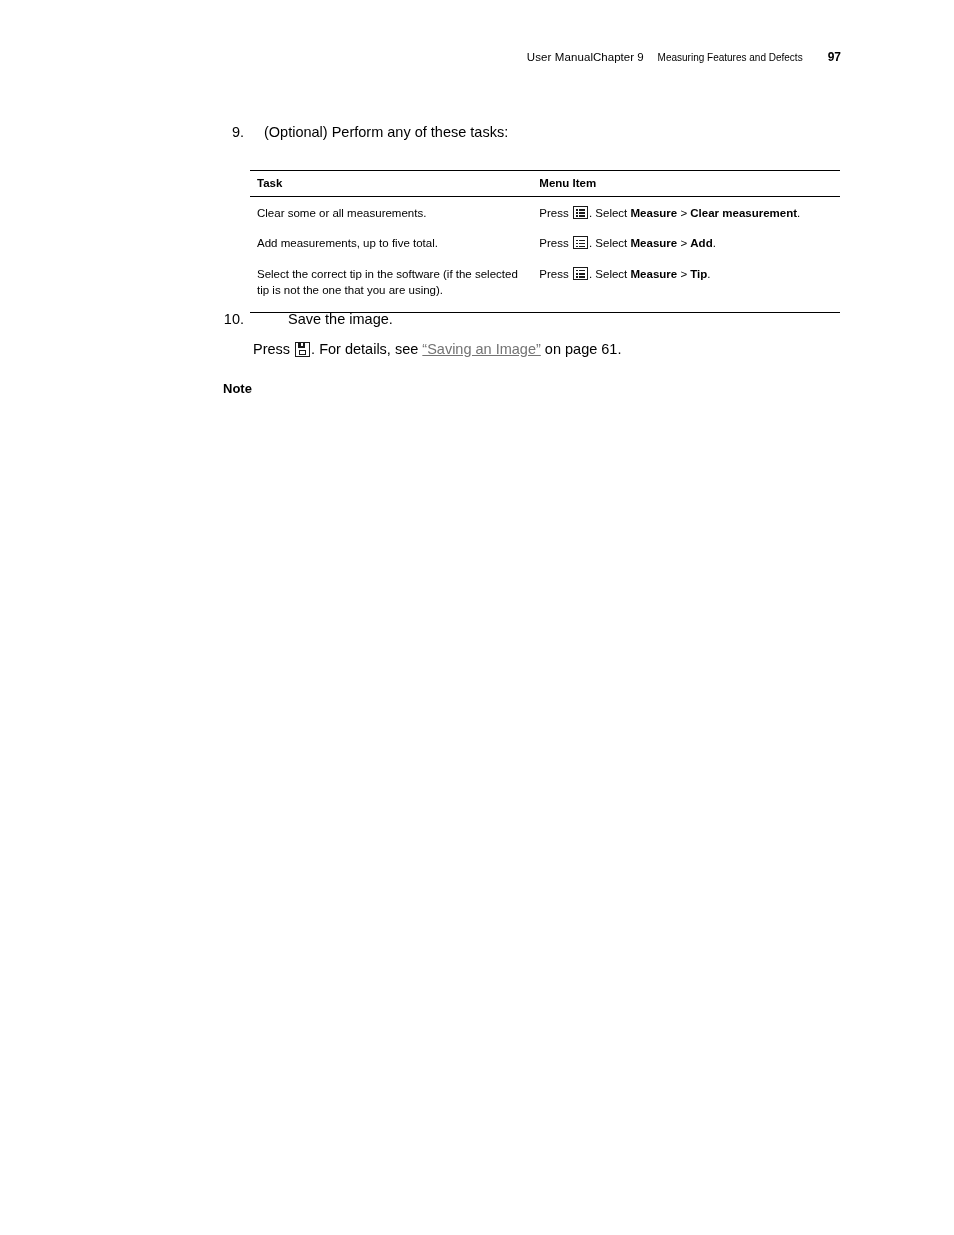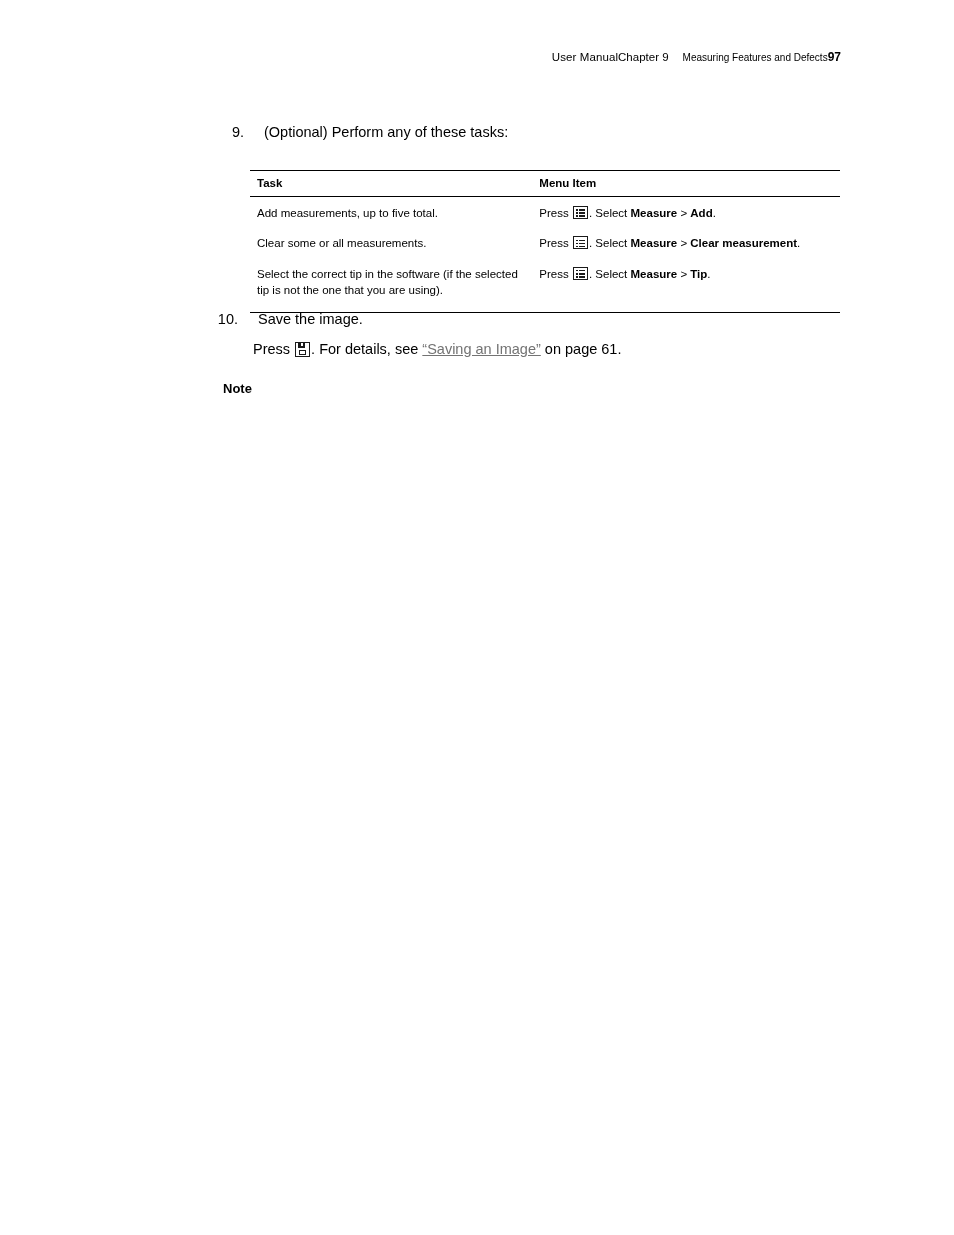--- a/index.html
+++ b/index.html
@@ -30,21 +30,21 @@
   .header-left {
     font-size: 11.5px;
     letter-spacing: 0.1px;
   }
   .header-right {
     display: flex;
     align-items: baseline;
   }
   .header-chapter { font-size: 11.5px; }
   .header-chapter-title { font-size: 10px; margin-left: 14px; }
-  .header-pagenum { font-size: 12px; font-weight: bold; }
+  .header-pagenum { font-size: 12px; font-weight: bold; margin-left: 25px; }
 
   
   .content {
     position: absolute;
     left: 0;
     top: 0;
     width: 954px;
   }
 
   .step {
@@ -57,21 +57,21 @@
     text-align: right;
     font-size: 14.5px;
     flex: 0 0 auto;
   }
   .step-text {
     margin-left: 20px;
     font-size: 14.5px;
   }
 
   .step-9  { left: 211px; top: 124px; }
-  .step-10 { left: 205px; top: 311px; }
+  .step-10 { left: 211px; top: 311px; gap: 24px; }
 
   .substep {
     position: absolute;
     left: 253px;
     top: 341px;
     font-size: 14.5px;
     display: flex;
     align-items: center;
     white-space: pre;
   }
@@ -215,42 +215,42 @@
   </div>
 
   <table class="task-table">
     <thead>
       <tr class="th-row">
         <th class="col-task">Task</th>
         <th class="col-menu">Menu Item</th>
       </tr>
     </thead>
     <tbody>
+      <tr>
+        <td class="col-task">Clear some or all measurements.</td>
+        <td class="col-menu menu-cell">
+          <span>Press</span>
+          <span class="icon-menu">
+            <i class="dot r1"></i><i class="bar r1"></i>
+            <i class="dot r2"></i><i class="bar r2"></i>
+            <i class="dot r3"></i><i class="bar r3"></i>
+          </span><span>. Select </span><b>Measure</b><span> &gt; </span><b>Clear measurement</b><span>.</span>
+        </td>
+      </tr>
       <tr>
         <td class="col-task">Add measurements, up to five total.</td>
         <td class="col-menu menu-cell">
           <span>Press</span>
           <span class="icon-menu">
             <i class="dot r1"></i><i class="bar r1"></i>
             <i class="dot r2"></i><i class="bar r2"></i>
             <i class="dot r3"></i><i class="bar r3"></i>
           </span><span>. Select </span><b>Measure</b><span> &gt; </span><b>Add</b><span>.</span>
         </td>
       </tr>
-      <tr>
-        <td class="col-task">Clear some or all measurements.</td>
-        <td class="col-menu menu-cell">
-          <span>Press</span>
-          <span class="icon-menu">
-            <i class="dot r1"></i><i class="bar r1"></i>
-            <i class="dot r2"></i><i class="bar r2"></i>
-            <i class="dot r3"></i><i class="bar r3"></i>
-          </span><span>. Select </span><b>Measure</b><span> &gt; </span><b>Clear measurement</b><span>.</span>
-        </td>
-      </tr>
       <tr class="last-row">
         <td class="col-task">Select the correct tip in the software (if the selected tip is not the one that you are using).</td>
         <td class="col-menu menu-cell">
           <span>Press</span>
           <span class="icon-menu">
             <i class="dot r1"></i><i class="bar r1"></i>
             <i class="dot r2"></i><i class="bar r2"></i>
             <i class="dot r3"></i><i class="bar r3"></i>
           </span><span>. Select </span><b>Measure</b><span> &gt; </span><b>Tip</b><span>.</span>
         </td>

